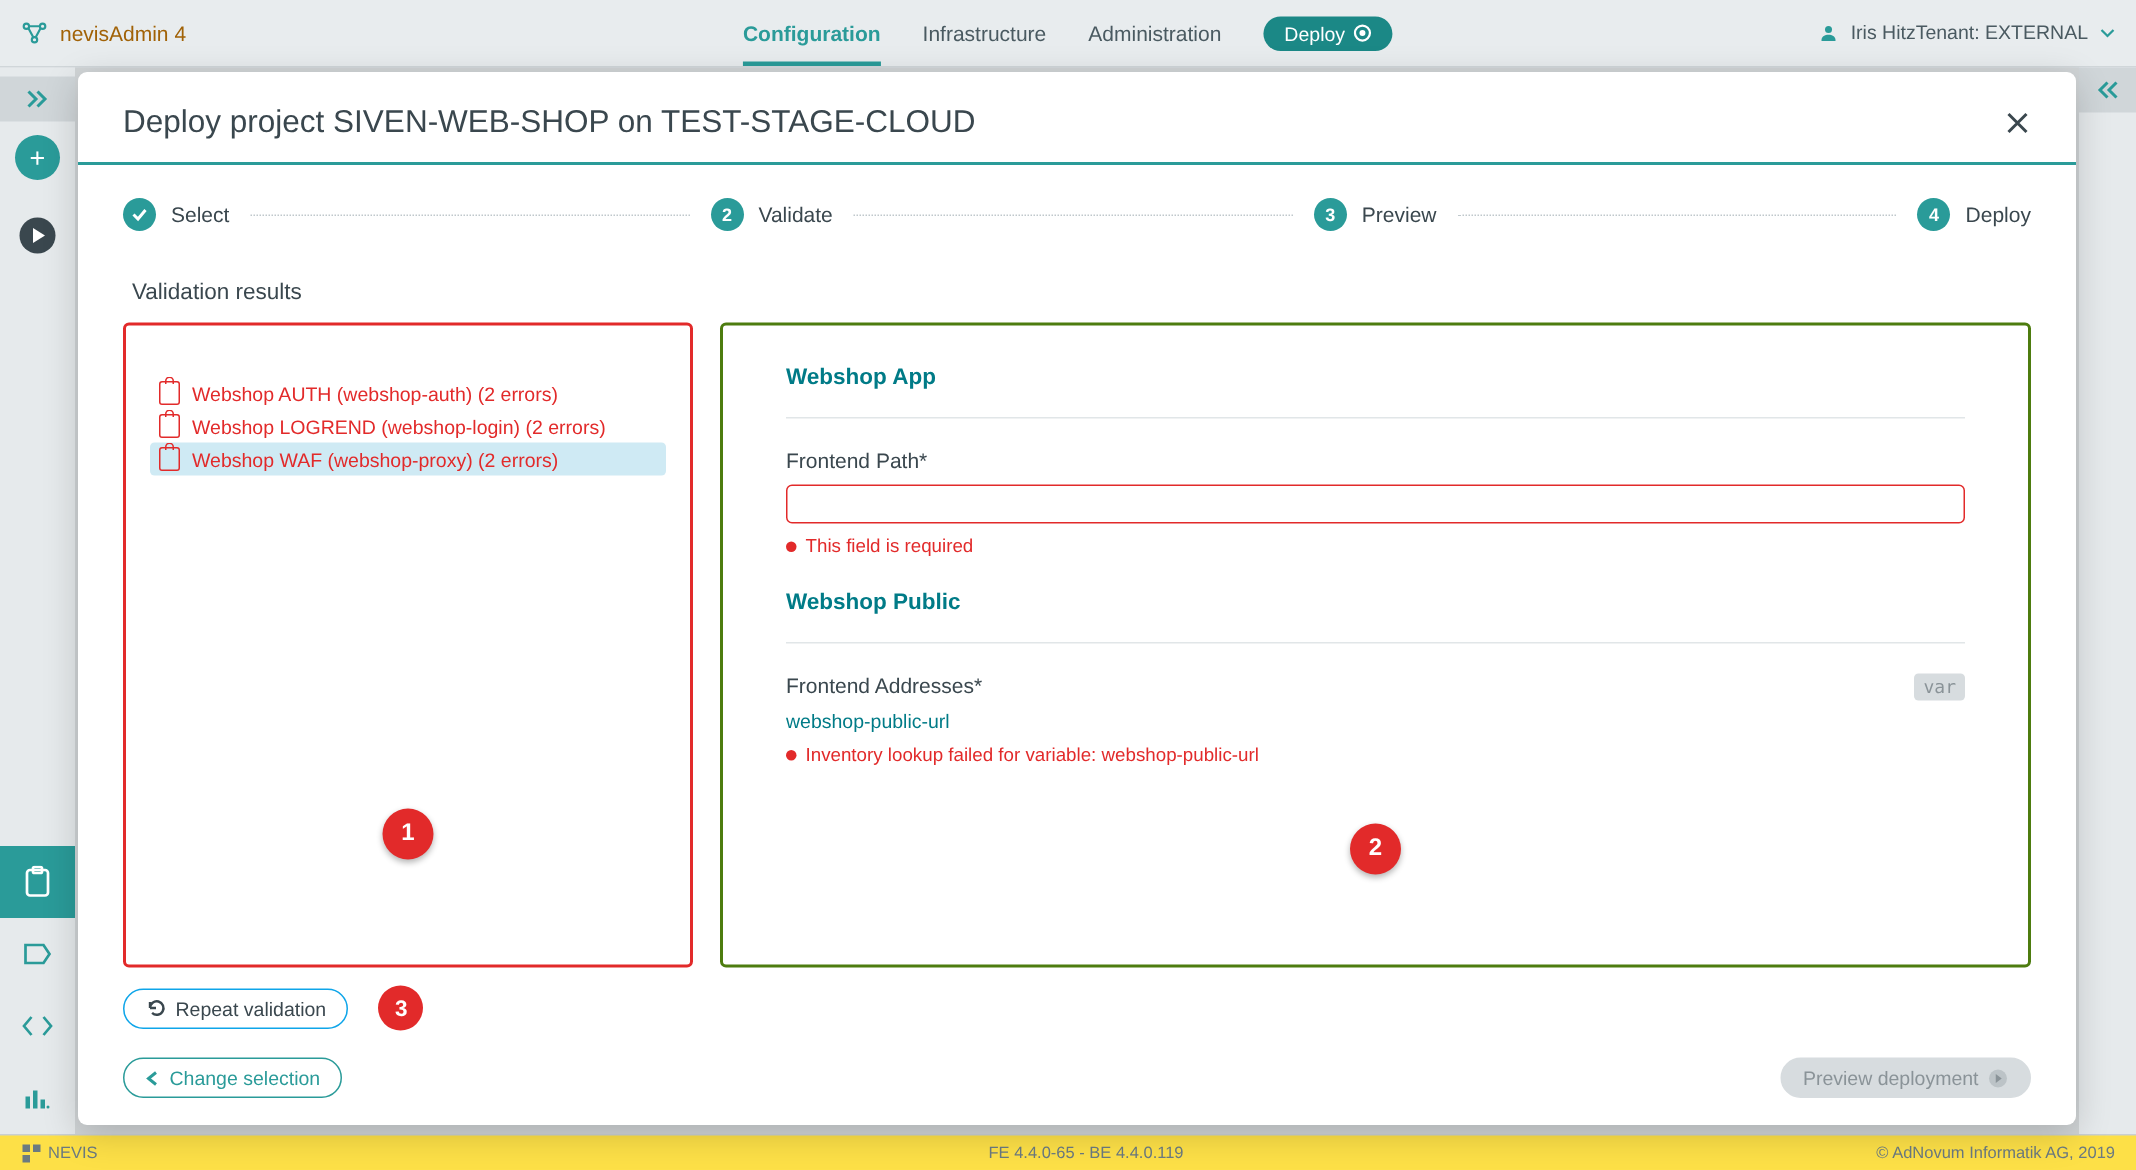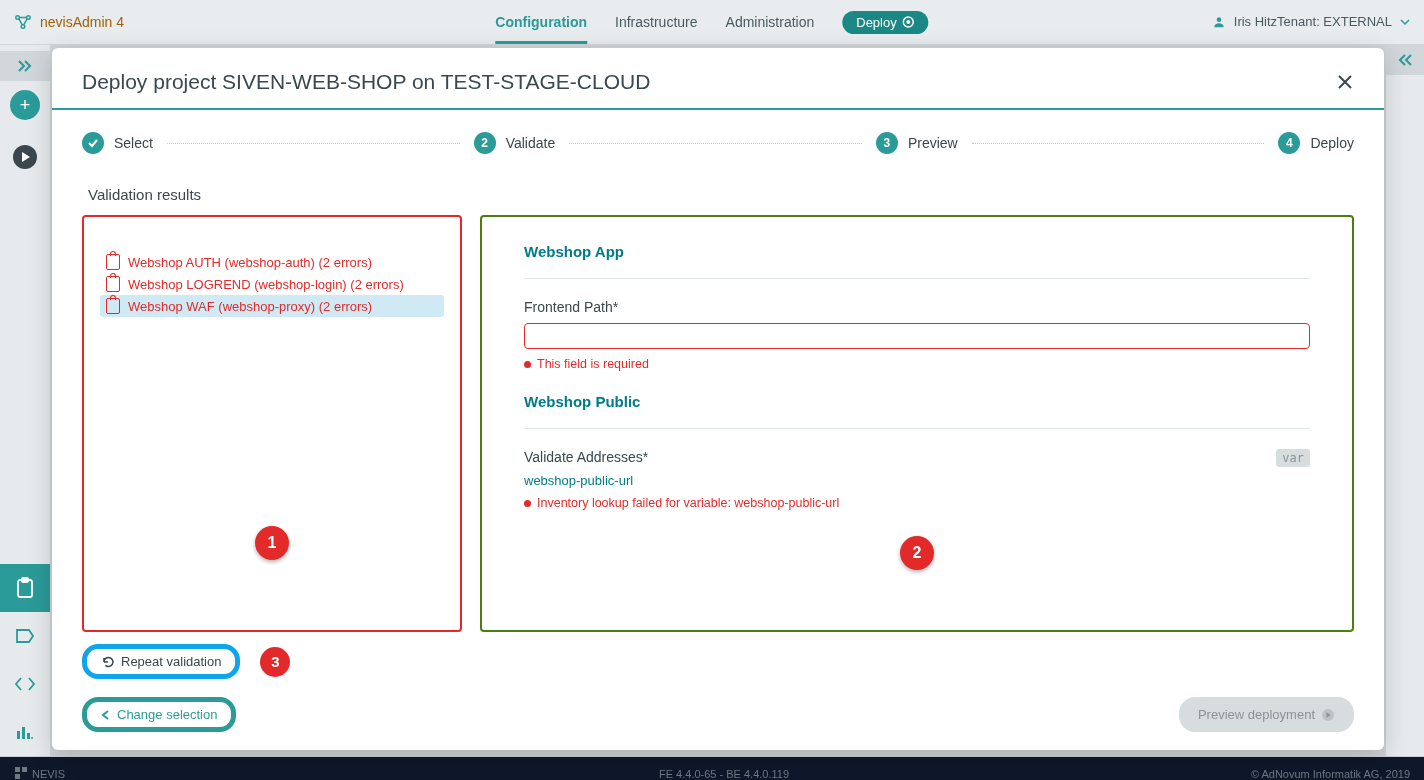--- a/index.html
+++ b/index.html
@@ -23,21 +23,21 @@
 .rail-btn { width:50px; height:48px; display:flex; align-items:center; justify-content:center; color:#2a9b99; }
 .rail-btn.collapse { background:#d0d6d9; height:30px; }
 .rail-btn.add { }
 .rail-add-circle { width:30px; height:30px; border-radius:50%; background:#2a9b99; color:#fff; display:flex; align-items:center; justify-content:center; font-size:18px;}
 .rail-btn.active { background:#2a9b99; color:#fff; }
 .rail-spacer { flex:1; }
 .rail-right { position:absolute; top:45px; right:0; bottom:24px; width:38px; background:#e6eaec; display:flex; flex-direction:column; align-items:center;}
 .rail-right .collapse { width:38px; height:30px; background:#d0d6d9; display:flex; align-items:center; justify-content:center; color:#2a9b99;}
 
 
-.footer { position:absolute; left:0; right:0; bottom:0; height:24px; background:#0f172a; border-top:1px solid #c9cfd2; display:flex; align-items:flex-end; padding:0 14px; font-size:11px; color:#6b7a81; }
+.footer { position:absolute; left:0; right:0; bottom:0; height:24px; background:#fde047; border-top:1px solid #c9cfd2; display:flex; align-items:center; padding:0 14px; font-size:11px; color:#6b7a81; }
 .footer-center { position:absolute; left:50%; transform:translateX(-50%);margin-left:12px; }
 .footer-right { margin-left:auto; }
 
 
 .scrim { position:absolute; inset:45px 38px 24px 50px; background:rgba(0,0,0,0.04); }
 .modal { position:absolute; top:48px; left:52px; right:40px; bottom:30px; background:#fff; border-radius:6px; box-shadow:0 6px 24px rgba(0,0,0,0.18); display:flex; flex-direction:column; padding:22px 30px 18px; }
 .modal-header { display:flex; align-items:center; }
 .modal-title { font-size:21px; color:#3a474e; font-weight:400; }
 .modal-close { margin-left:auto; font-size:22px; color:#3a474e; cursor:pointer; }
 .modal-divider { height:2px; background:#2a9b99; margin:14px -30px 0; }
@@ -70,21 +70,21 @@
 .field-label { color:#3a474e; font-size:14px; margin-bottom:8px; display:block;}
 .text-input { width:100%; height:26px; border:1px solid #e22a2a; border-radius:4px; padding:0 8px; outline:none; }
 .err-line { display:flex; align-items:center; gap:6px; color:#e22a2a; font-size:12.5px; margin-top:8px;}
 .err-dot { width:7px; height:7px; border-radius:50%; background:#e22a2a; flex-shrink:0;}
 .var-badge { float:right; background:#d7dcdf; color:#8a9398; font-family:monospace; font-size:12px; padding:2px 6px; border-radius:3px;}
 .var-link { color:#007b87; font-size:13px; }
 
 
 .actions-row1 { display:flex; align-items:center; gap:12px; margin-top:12px;}
 .actions-row2 { display:flex; align-items:center; margin-top:18px;}
-.pill-btn { border:5px solid #0ea5e9; color:#3a474e; background:#fff; border-radius:16px; padding:5px 14px; font-size:13px; display:inline-flex; align-items:center; gap:6px; cursor:pointer; }
+.pill-btn { border:1px solid #0ea5e9; color:#3a474e; background:#fff; border-radius:16px; padding:5px 14px; font-size:13px; display:inline-flex; align-items:center; gap:6px; cursor:pointer; }
 .pill-btn.primary { border-color:#2a9b99; color:#2a9b99; }
 .pill-btn.disabled { background:#d7dcdf; color:#8a9398; border-color:#d7dcdf; cursor:default;}
 .callout-inline { width:30px; height:30px; border-radius:50%; background:#e22a2a; color:#fff; display:inline-flex; align-items:center; justify-content:center; font-weight:600; font-size:15px; margin-left:8px;}
 .right-push { margin-left:auto; }
 
 svg { display:block; }
 </style>
 </head>
 <body>
 
@@ -254,21 +254,21 @@
       <div class="err-line">
         <span class="err-dot"></span>
         <span>This field is required</span>
       </div>
 
       <div style="height:22px"></div>
       <div class="section-head">Webshop Public</div>
       <div class="section-divider"></div>
       <div>
         <span class="var-badge">var</span>
-        <label class="field-label">Validate Addresses*</label>
+        <label class="field-label">Frontend Addresses*</label>
       </div>
       <div class="var-link">webshop-public-url</div>
       <div class="err-line">
         <span class="err-dot"></span>
         <span>Inventory lookup failed for variable: webshop-public-url</span>
       </div>
 
       <div class="callout-badge">2</div>
     </div>
   </div>

